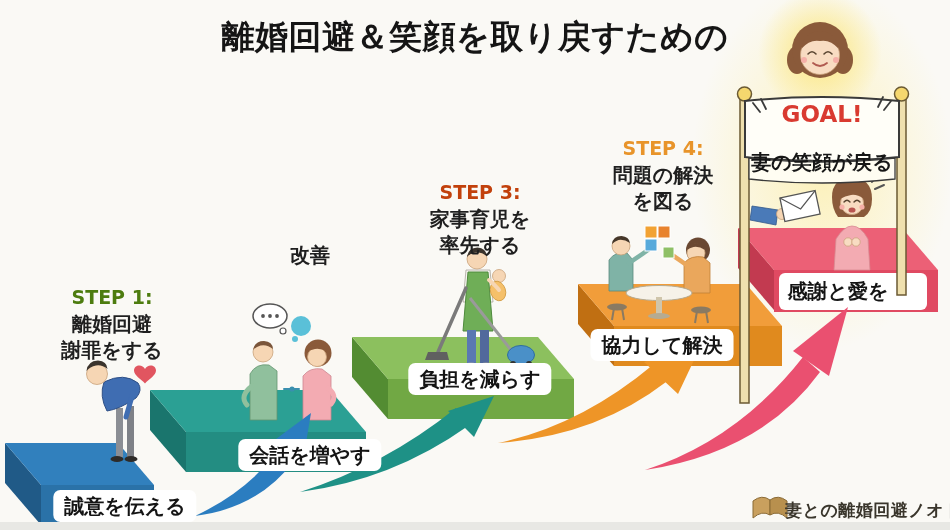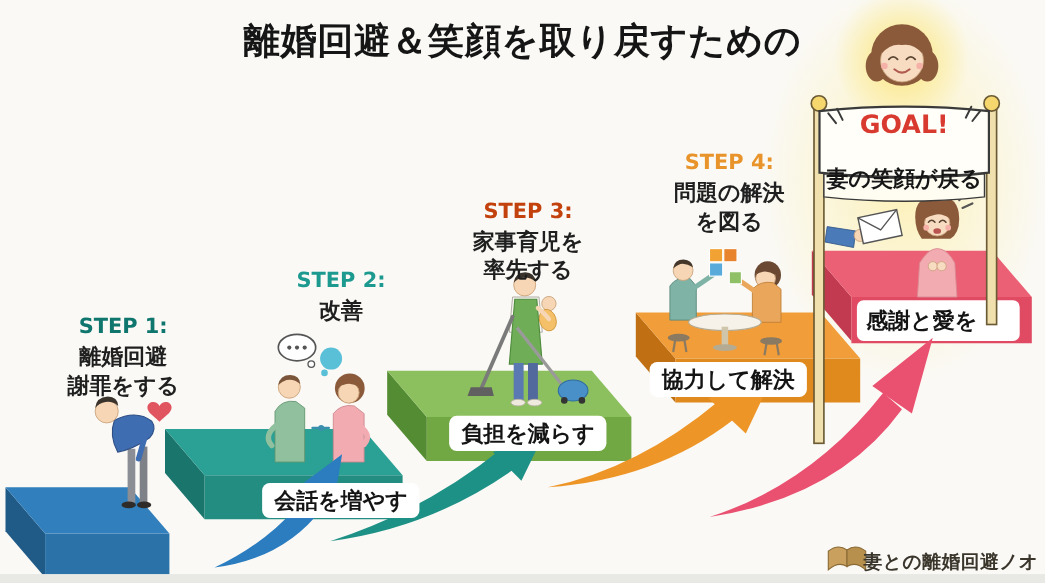--- a/index.html
+++ b/index.html
@@ -26,21 +26,21 @@
   .sh2{left:310px;top:242px;}
   .sh3{left:480px;top:179px;}
   .sh4{left:663px;top:135px;}
   .action-chip{
     position:absolute;transform:translate(-50%,-50%);
     background:#ffffff;border-radius:7px;padding:3px 11px;
     font-size:20px;font-weight:800;color:#141414;white-space:nowrap;line-height:26px;
   }
   .ac1{left:125px;top:506px;}
   .ac2{left:310px;top:455px;}
-  .ac3{left:480px;top:394px;}
+  .ac3{left:480px;top:379px;}
   .ac4{left:662px;top:345px;}
   .ac5{left:838px;top:291px;background:transparent;}
   .goal-label{
     position:absolute;left:822px;top:101px;transform:translateX(-50%);
     font-size:23px;font-weight:800;line-height:26px;white-space:nowrap;text-align:right;
   }
   .goal-banner-text{
     position:absolute;left:822px;top:127px;transform:translateX(-50%);
     font-size:20px;font-weight:800;color:#161616;line-height:26px;white-space:nowrap;margin-top:22px;
   }
@@ -248,39 +248,39 @@
       <path d="M753,518 L753,501 Q762,494 770,500 L770,515 Q762,510 753,518 Z" fill="#c9a05e" stroke="#8a6a35" stroke-width="1"></path>
       <path d="M787,518 L787,501 Q778,494 770,500 L770,515 Q778,510 787,518 Z" fill="#b8904e" stroke="#8a6a35" stroke-width="1"></path>
     </g>
   </svg>
 
   <div class="title">
     <div>離婚回避＆笑顔を取り戻すための</div>
   </div>
 
   <div class="step-head sh1">
-    <div class="step-label" style="color: #0f766e;">STEP 1:</div>
+    <div class="step-label" style="color: #4d7c0f;">STEP 1:</div>
     <div class="step-title">離婚回避</div>
     <div class="step-title">謝罪をする</div>
   </div>
   <div class="step-head sh2">
-    <div class="step-label" style="color: rgb(29, 154, 144);">STEP 2:</div>
     <div class="step-title">改善</div>
   </div>
   <div class="step-head sh3">
     <div class="step-label" style="color: #c2410c;">STEP 3:</div>
     <div class="step-title">家事育児を</div>
     <div class="step-title">率先する</div>
   </div>
   <div class="step-head sh4">
     <div class="step-label" style="color: rgb(232, 148, 42);">STEP 4:</div>
     <div class="step-title">問題の解決</div>
     <div class="step-title">を図る</div>
   </div>
 
+  <div class="action-chip ac1">誠意を伝える</div>
   <div class="action-chip ac2">会話を増やす</div>
   <div class="action-chip ac3">負担を減らす</div>
   <div class="action-chip ac5">感謝と愛を</div>
   <div class="action-chip ac4">協力して解決</div>
 
   <div class="goal-label" style="color: rgb(217, 58, 48);">GOAL!</div>
   <div class="goal-banner-text">妻の笑顔が戻る</div>
 
   <div class="brand">妻との離婚回避ノオト</div>
 

